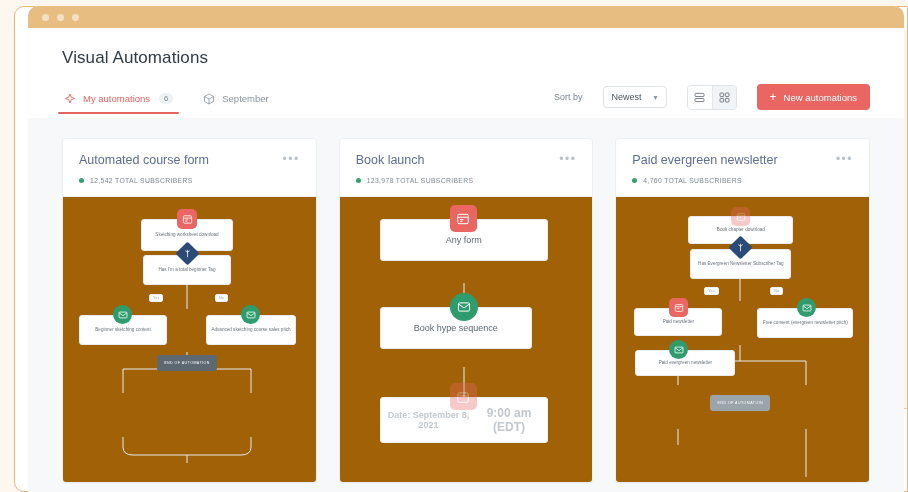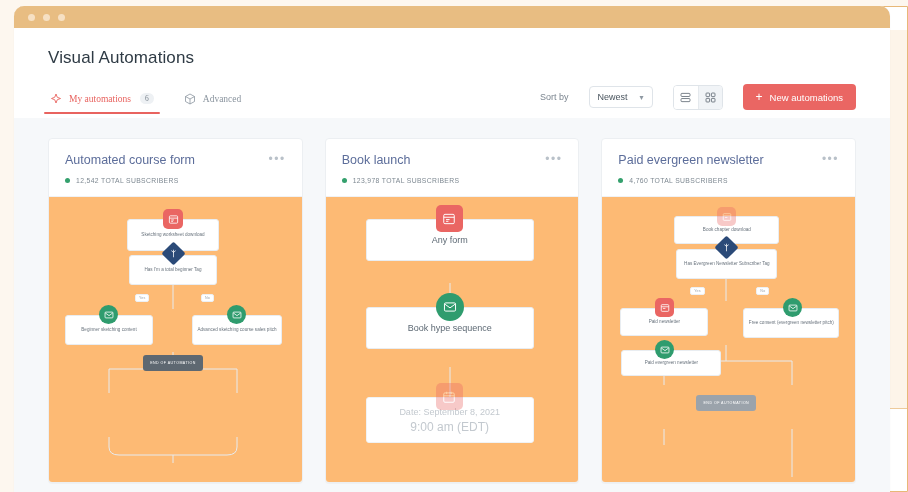--- a/index.html
+++ b/index.html
@@ -28,21 +28,21 @@
     position: absolute; left: 860px; top: 408px; width: 48px; height: 1px;
     background: #e8b878; opacity: .75;
   }
   .cream-panel {
     position: absolute; left: 860px; top: 30px; width: 47px; height: 378px;
     background: #fdf4e9;
   }
 
   
   .window {
-    position: absolute; left: 14px; top: 6px;
+    position: absolute; left: 28px; top: 6px;
     width: 876px; height: 486px;
     background: #f7f9fb;
     border-radius: 10px 10px 0 0;
     overflow: hidden;
     box-shadow: 0 1px 2px rgba(0,0,0,.04);
   }
   .titlebar {
     height: 22px; background: #e8bd82;
     display: flex; align-items: center; padding-left: 14px; gap: 8px;
   }
@@ -59,21 +59,20 @@
     font-size: 17px; color: #2f3b45; font-weight: 400; letter-spacing: .1px;
     margin-bottom: 16px;
   }
   .header-row { display: flex; align-items: center; justify-content: space-between; }
 
   .tabs { display: flex; align-items: flex-end; gap: 26px; }
   .tab {
     display: flex; align-items: center; gap: 7px;
     padding: 4px 2px 9px 2px; font-size: 9.5px; cursor: pointer; position: relative;
     color: #8a949e;
-    font-family: Liberation Serif, serif;
   }
   .tab.active { color: #e8635f; }
   .tab.active::after {
     content: ""; position: absolute; left: -4px; right: -4px; bottom: 0;
     height: 2px; background: #e8635f; border-radius: 2px;
   }
   .tab-count {
     font-size: 7.5px; color: #7b858f; background: #eef1f4;
     border-radius: 9px; padding: 2px 5px; line-height: 1; margin-left: 2px;
   }
@@ -116,21 +115,21 @@
     box-shadow: 0 1px 1px rgba(16,24,40,.03);
   }
   .card-head { padding: 14px 16px 12px 16px; border-bottom: 1px solid #f0f2f5; }
   .card-top { display: flex; align-items: flex-start; justify-content: space-between; }
   .card-title { font-size: 12.5px; color: #5c6d9a; }
   .dots-btn { color: #b9c1c9; font-size: 12px; letter-spacing: 1.5px; cursor: pointer; line-height: 1; }
   .card-sub { display: flex; align-items: center; gap: 6px; margin-top: 10px; }
   .green-dot { width: 5px; height: 5px; border-radius: 50%; background: #34a06d; }
   .sub-text { font-size: 6.8px; color: #7d8891; letter-spacing: .35px; }
 
-  .canvas { position: relative; flex: 1 1 auto; background: #fdba74; overflow: hidden; }
+  .canvas { position: relative; flex: 1 1 auto; background: #a16207; overflow: hidden; }
   svg.flow { position: absolute; left: 0; top: 0; }
 
   
   .node {
     position: absolute; background: #fff; border: 1px solid #e9edf1; border-radius: 3px;
     display: flex; align-items: center; justify-content: center; text-align: center;
     color: #5d6974; padding: 2px 4px;
   }
   .node.big { font-size: 9px; color: #5d6974; }
   .node.small { font-size: 4.6px; line-height: 1.45; color: #6a747e; }
@@ -193,21 +192,21 @@
             </div>
 
             <div class="tab">
               <span class="tab-ico">
                 <svg viewBox="0 0 24 24" width="12" height="12" fill="none" stroke="#8a949e" stroke-width="1.6" stroke-linejoin="round">
                   <path d="M12 2 L21 7 L21 17 L12 22 L3 17 L3 7 Z"></path>
                   <path d="M3 7 L12 12 L21 7"></path>
                     <path d="M12 12 L12 22"></path>
                 </svg>
               </span>
-              <span>Advanced</span>
+              <span>September</span>
             </div>
           </div>
 
           <div class="controls">
             <span class="sortby">Sort by</span>
 
             <div class="select">
               <span>Newest</span>
               <span class="chev">▾</span>
             </div>
@@ -337,31 +336,31 @@
               </svg>
             </div>
             <div class="node big" style="left:40px;top:22px;width:168px;height:42px;">Any form</div>
 
             <div class="badge circ" style="left:110px;top:96px;width:28px;height:28px;">
               <svg viewBox="0 0 24 24" width="14" height="14" fill="none" stroke="#fff" stroke-width="1.7" stroke-linejoin="round">
                 <rect x="2.5" y="5" width="19" height="14" rx="2"></rect>
                   <path d="M3 7 L12 13.5 L21 7"></path>
               </svg>
             </div>
-            <div class="node big" style="left:40px;top:110px;width:168px;height:42px;">Book hype sequence</div>
+            <div class="node big" style="left:40px;top:110px;width:152px;height:42px;">Book hype sequence</div>
 
             <div class="badge sq faded" style="left:110px;top:186px;width:27px;height:27px;">
               <svg viewBox="0 0 24 24" width="14" height="14" fill="none" stroke="#fff" stroke-width="1.7" stroke-linejoin="round">
                 <rect x="3" y="5" width="18" height="16" rx="2"></rect>
                   <path d="M3 10 H21"></path>
                   <path d="M8 3 V7"></path>
                   <path d="M16 3 V7"></path>
               </svg>
             </div>
-            <div class="node big faded" style="left:40px;top:200px;width:168px;height:46px;flex-direction:column;gap:3px;">
+            <div class="node big faded" style="left:40px;top:200px;width:168px;height:46px;flex-direction:row;gap:3px;font-weight:bold;">
               <span>Date: September 8, 2021</span>
               <span style="font-size:12px;">9:00 am (EDT)</span>
             </div>
           </div>
         </div>
 
         <div class="card">
           <div class="card-head">
             <div class="card-top">
               <div class="card-title">Paid evergreen newsletter</div>

